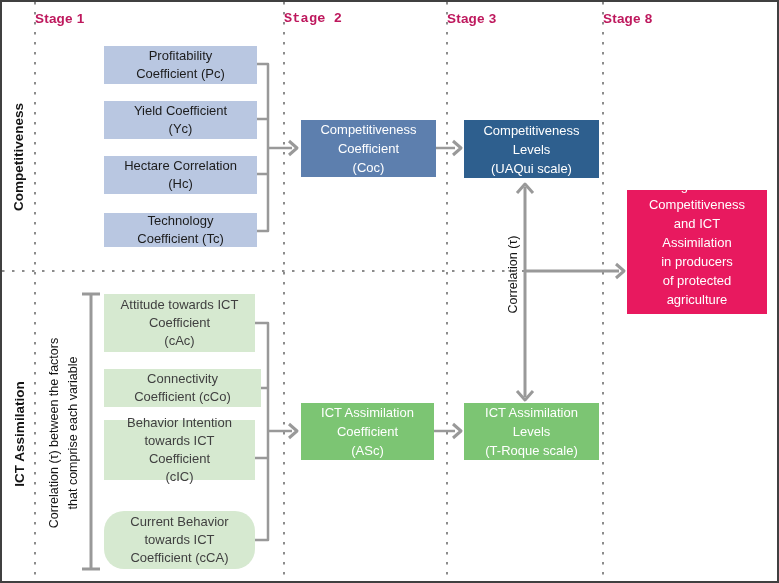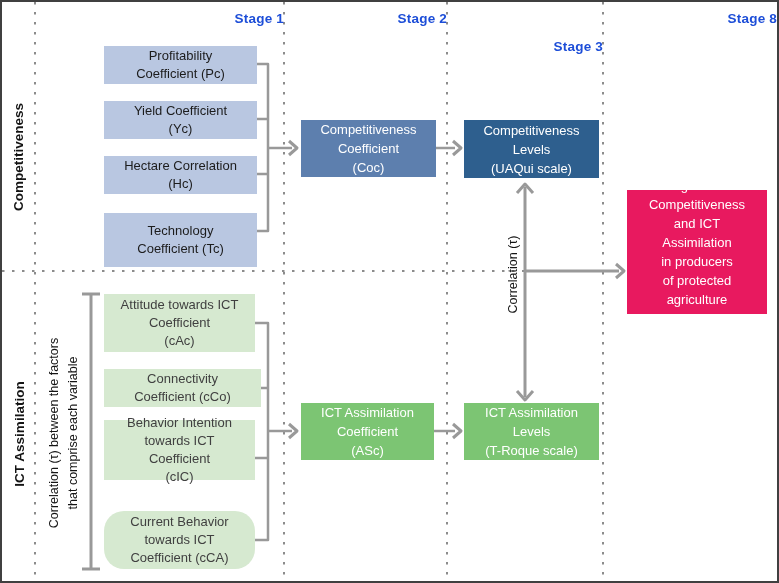--- a/index.html
+++ b/index.html
@@ -2,22 +2,22 @@
 <html><head>
 <meta charset="utf-8">
 <style>
   html,body{margin:0;padding:0;background:#ffffff;font-family:"Liberation Sans",sans-serif;}
   #figure{
     position:relative;width:779px;height:583px;box-sizing:border-box;
     border:2px solid #404040;background:#ffffff;overflow:hidden;
   }
   #connectors{position:absolute;left:0;top:0;width:775px;height:579px;}
   .stage-header{
-    position:absolute;top:9px;text-align:right;font-weight:bold;
-    font-size:13.5px;color:#1d4ed8;letter-spacing:.2px;
+    position:absolute;top:9px;text-align:left;font-weight:bold;
+    font-size:13.5px;color:#be185d;letter-spacing:.2px;
   }
   .box{
     position:absolute;display:flex;align-items:center;justify-content:center;
     text-align:center;white-space:pre-line;box-sizing:border-box;
     font-size:13px;line-height:18px;
   }
   .light-blue{background:#b9c7e1;color:#1c1c1c;}
   .med-blue{background:#5d7fae;color:#ffffff;line-height:19px;}
   .dark-blue{background:#2e5f8e;color:#ffffff;line-height:19px;}
   .light-green{background:#d6e9d0;color:#404040;}
@@ -67,37 +67,37 @@
       <line x1="523" y1="185" x2="523" y2="395" stroke-width="3"></line>
       <polyline points="515,191 523,182 531,191" stroke-width="3"></polyline>
       <polyline points="515,389 523,398 531,389" stroke-width="3"></polyline>
 
       <line x1="523" y1="269" x2="617" y2="269" stroke-width="3"></line>
       <polyline points="614,262 622,269 614,276" stroke-width="3"></polyline>
     </g>
   </svg>
 
   <div class="stage-header" style="left:33px;width:249px;">Stage 1</div>
-  <div class="stage-header" style="left:282px;width:163px;">Stage 2</div>
-  <div class="stage-header" style="left:445px;width:156px;margin-top:28px;">Stage 3</div>
+  <div class="stage-header" style="left:282px;width:163px;font-family:Liberation Mono, monospace;">Stage 2</div>
+  <div class="stage-header" style="left:445px;width:156px;">Stage 3</div>
   <div class="stage-header" style="left:601px;width:174px;">Stage 8</div>
 
   <div class="vlabel bold" style="left:-81px;top:145px;width:200px;height:20px;">Competitiveness</div>
   <div class="vlabel bold" style="left:-80px;top:422px;width:200px;height:20px;">ICT Assimilation</div>
   <div class="vlabel note" style="left:-83px;top:412px;width:290px;height:38px;">Correlation (τ) between the factors
 that comprise each variable</div>
   <div class="vlabel note" style="left:445px;top:264px;width:130px;height:17px;">Correlation (τ)</div>
 
   <div class="box light-blue" style="left:102px;top:99px;width:153px;height:38px;">Yield Coefficient
 (Yc)</div>
   <div class="box light-blue" style="left:102px;top:44px;width:153px;height:38px;">Profitability
 Coefficient (Pc)</div>
   <div class="box light-blue" style="left:102px;top:154px;width:153px;height:38px;">Hectare Correlation
 (Hc)</div>
-  <div class="box light-blue" style="left:102px;top:211px;width:153px;height:54px;">Technology
+  <div class="box light-blue" style="left:102px;top:211px;width:153px;height:34px;">Technology
 Coefficient (Tc)</div>
 
   <div class="box med-blue" style="left:299px;top:118px;width:135px;height:57px;">Competitiveness
 Coefficient
 (Coc)</div>
   <div class="box dark-blue" style="left:462px;top:118px;width:135px;height:58px;">Competitiveness
 Levels
 (UAQui scale)</div>
 
   <div class="box light-green" style="left:102px;top:292px;width:151px;height:58px;">Attitude towards ICT

